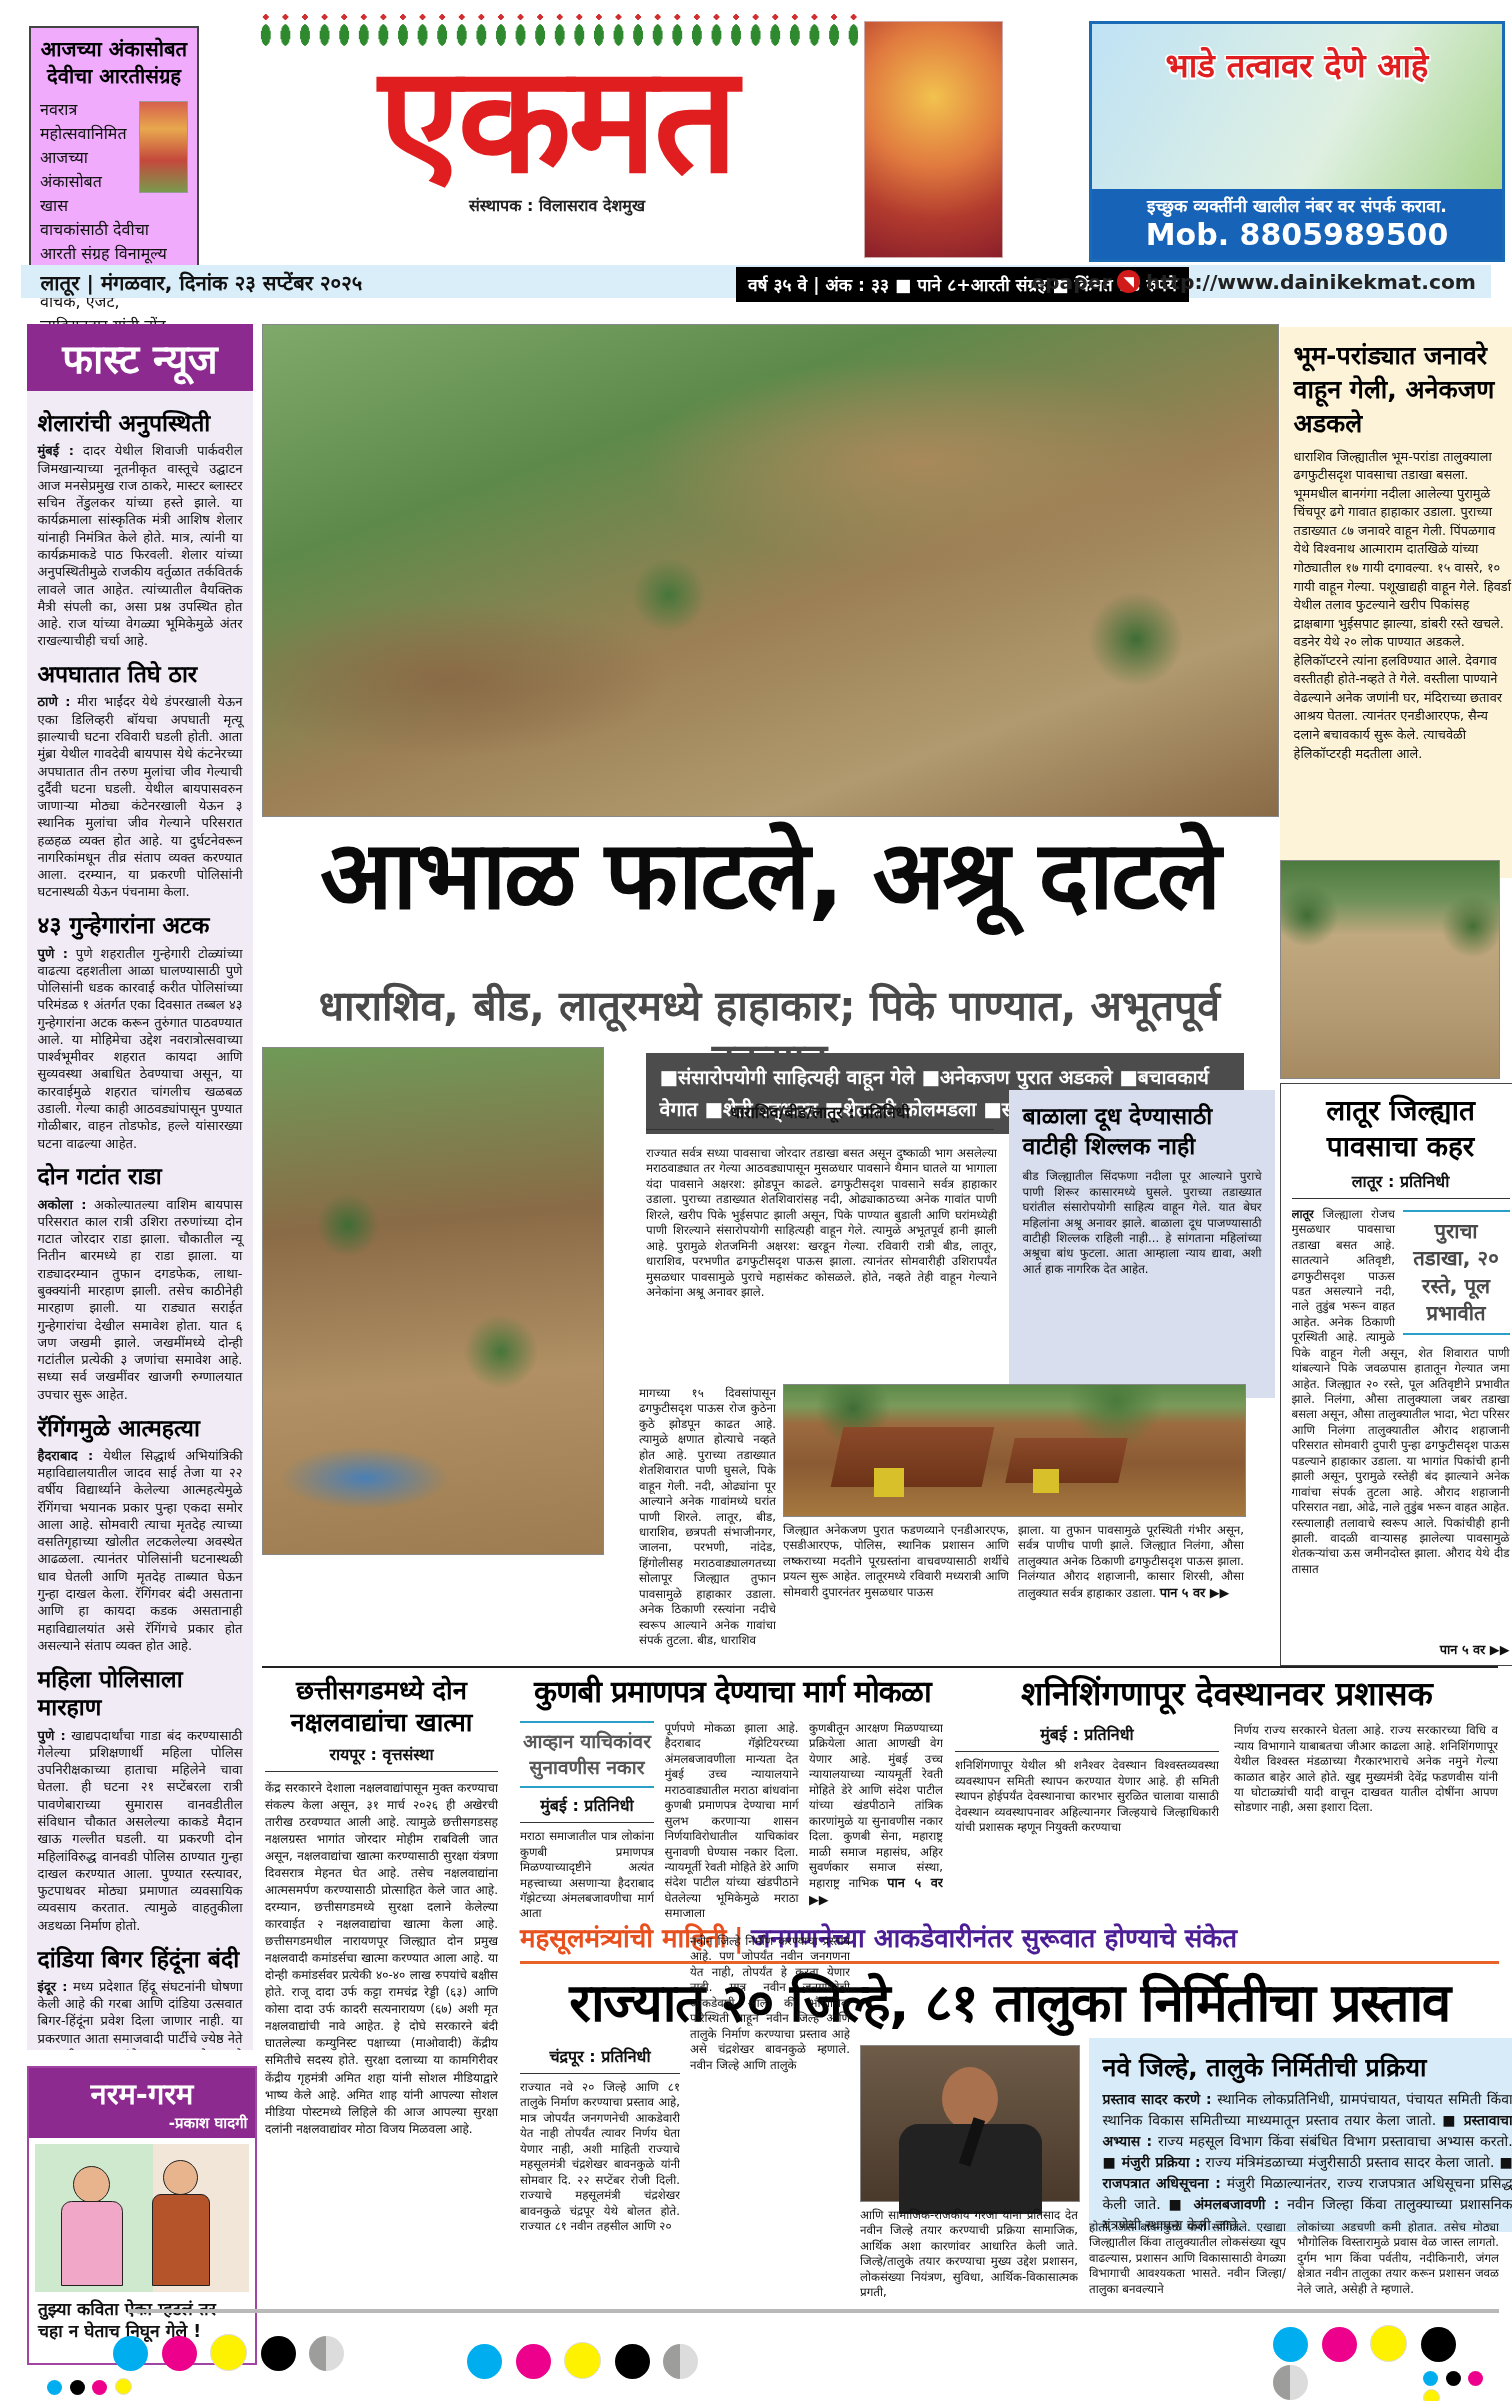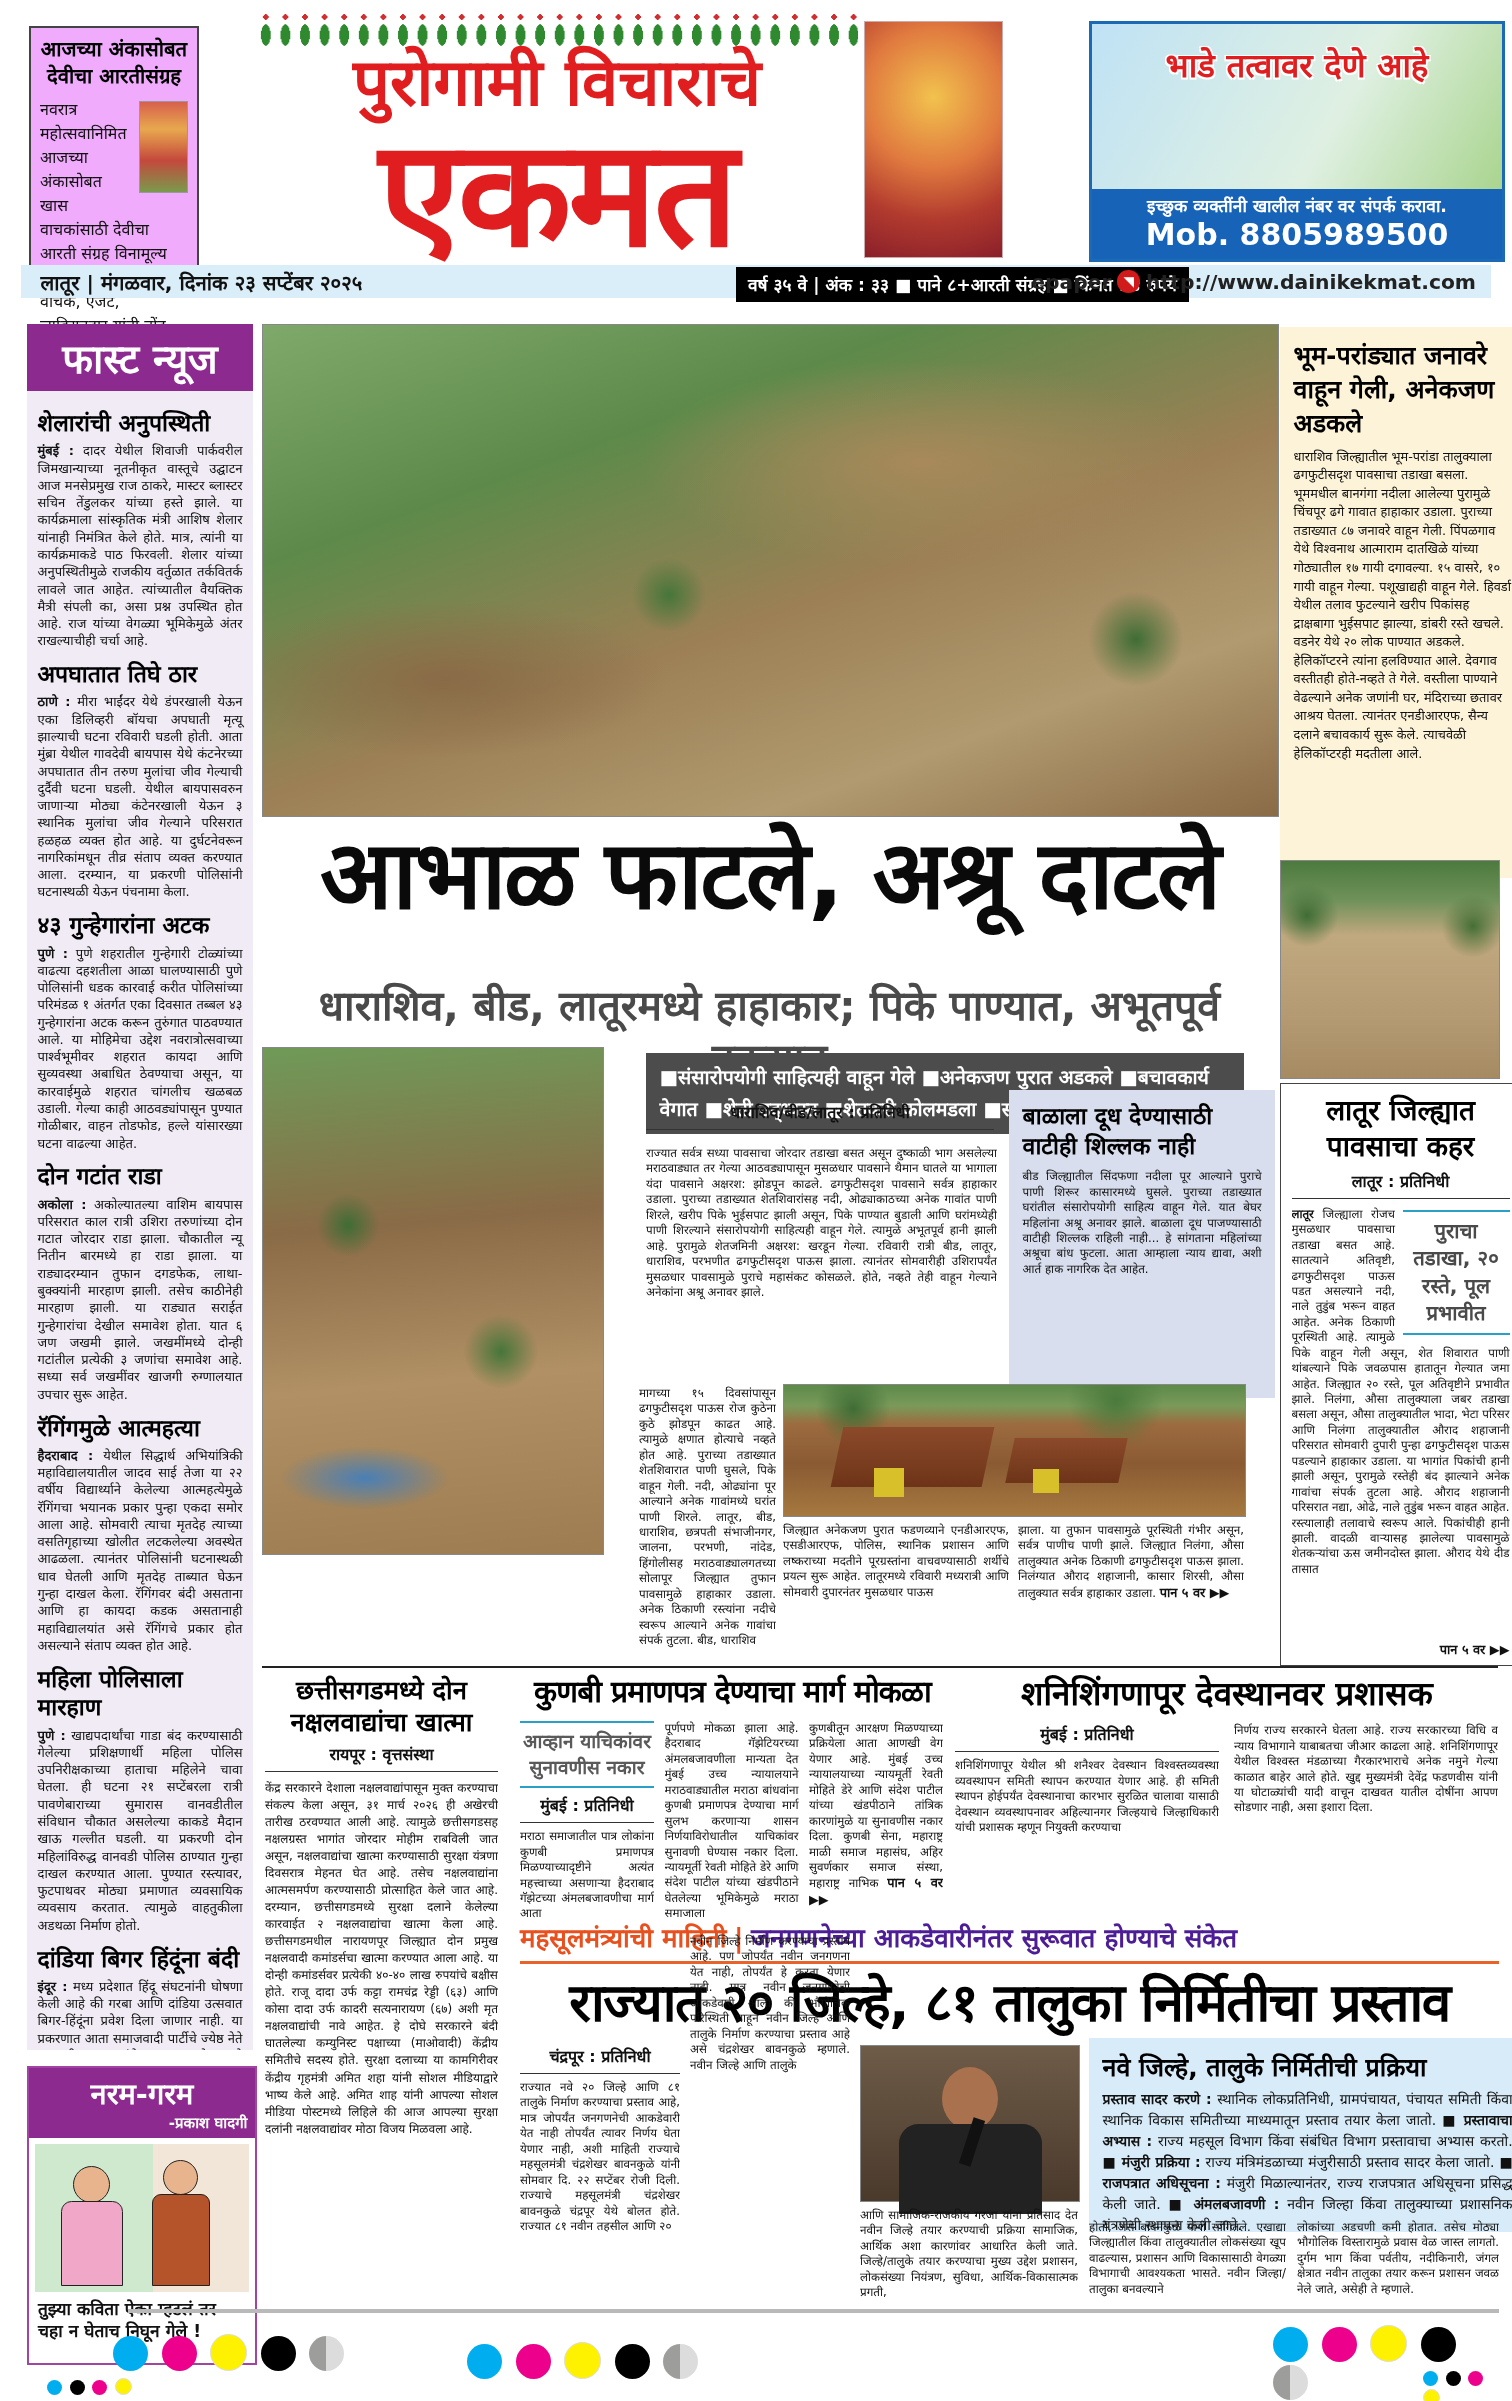--- a/index.html
+++ b/index.html
@@ -113,21 +113,20 @@
   <div class="promo-title">आजच्या अंकासोबत देवीचा आरतीसंग्रह</div>
   <div class="promo-body">
     <span class="booklet"></span>
     <span>नवरात्र महोत्सवानिमित आजच्या अंकासोबत खास वाचकांसाठी देवीचा आरती संग्रह विनामूल्य देण्यात येत आहे. याची वाचक, एजंट, जाहिरातदार यांनी नोंद घ्यावी.</span>
     <span style="font-weight:bold;">-व्यवस्थापक</span>
   </div>
 </div>
 
 <div class="abs" style="left:256px;top:10.5px;width:602px;">
   <div class="garland"></div>
-  <div class="mast-tag">पुरोगामी विचाराचे</div>
   <div class="mast-title">एकमत</div>
   <div class="mast-founder">संस्थापक : विलासराव देशमुख</div>
 </div>
 
 <div class="abs deity" style="left:864px;top:21px;width:137px;height:235px;"></div>
 
 <div class="abs adbox" style="left:1089px;top:21px;width:410px;height:235px;">
   <div class="ad-head">भाडे तत्वावर देणे आहे</div>
   <div class="ad-foot">
     <div class="ad-contact">इच्छुक व्यक्तींनी खालील नंबर वर संपर्क करावा.</div>

